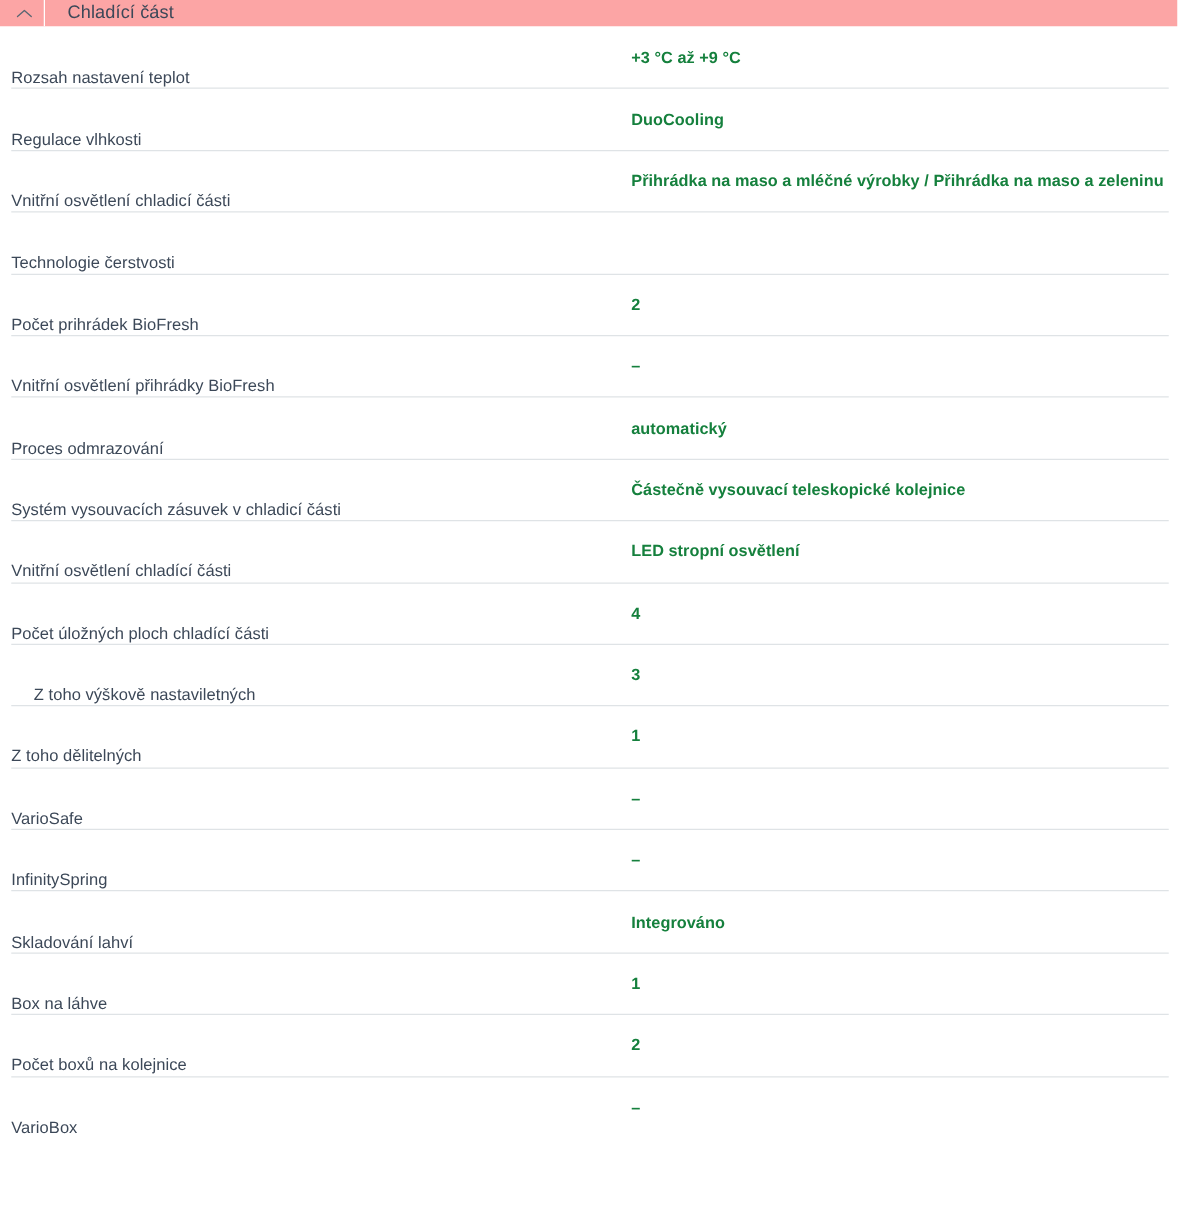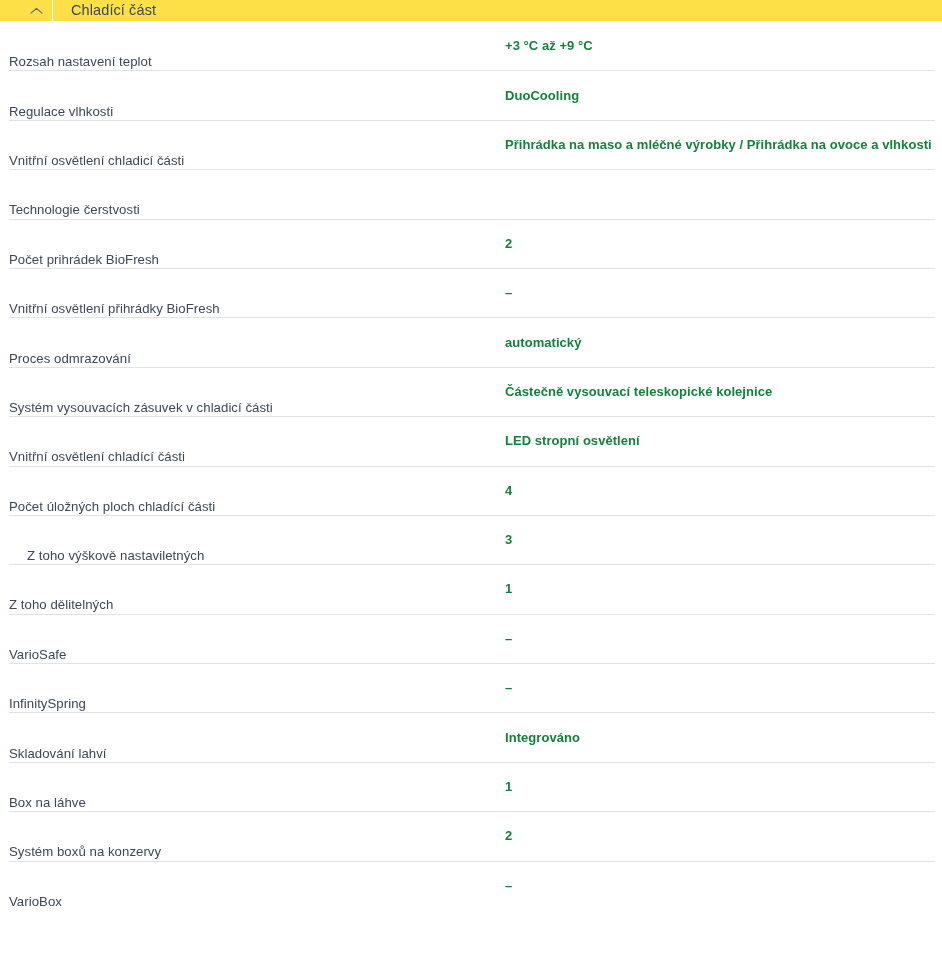--- a/index.html
+++ b/index.html
@@ -15,24 +15,24 @@
   .spec-panel {
     width: 942px;
     height: 967px;
     position: relative;
     background: #ffffff;
   }
 
   
   .section-header {
     height: 21px;
-    background: #fde047;
+    background: #fca5a5;
     display: flex;
     align-items: center;
-    padding-left: 28px;
+    padding-left: 11px;
   }
 
   .chevron-btn {
     width: 17px;
     height: 21px;
     display: flex;
     align-items: center;
     justify-content: center;
     flex: 0 0 auto;
   }
@@ -132,21 +132,21 @@
       <div class="spec-row">
         <div class="spec-label">Rozsah nastavení teplot</div>
         <div class="spec-value">+3 °C až +9 °C</div>
       </div>
       <div class="spec-row">
         <div class="spec-label">Regulace vlhkosti</div>
         <div class="spec-value">DuoCooling</div>
       </div>
       <div class="spec-row">
         <div class="spec-label">Vnitřní osvětlení chladicí části</div>
-        <div class="spec-value">Přihrádka na maso a mléčné výrobky / Přihrádka na ovoce a vlhkosti</div>
+        <div class="spec-value">Přihrádka na maso a mléčné výrobky / Přihrádka na maso a zeleninu</div>
       </div>
       <div class="spec-row">
         <div class="spec-label">Technologie čerstvosti</div>
       </div>
       <div class="spec-row">
         <div class="spec-label">Počet prihrádek BioFresh</div>
         <div class="spec-value">2</div>
       </div>
       <div class="spec-row">
         <div class="spec-label">Vnitřní osvětlení přihrádky BioFresh</div>
@@ -186,21 +186,21 @@
       </div>
       <div class="spec-row">
         <div class="spec-label">Skladování lahví</div>
         <div class="spec-value">Integrováno</div>
       </div>
       <div class="spec-row">
         <div class="spec-label">Box na láhve</div>
         <div class="spec-value">1</div>
       </div>
       <div class="spec-row">
-        <div class="spec-label">Systém boxů na konzervy</div>
+        <div class="spec-label">Počet boxů na kolejnice</div>
         <div class="spec-value">2</div>
       </div>
       <div class="spec-row">
         <div class="spec-label">VarioBox</div>
         <div class="spec-value dash">–</div>
       </div>
     </div>
 
 </div>
 

